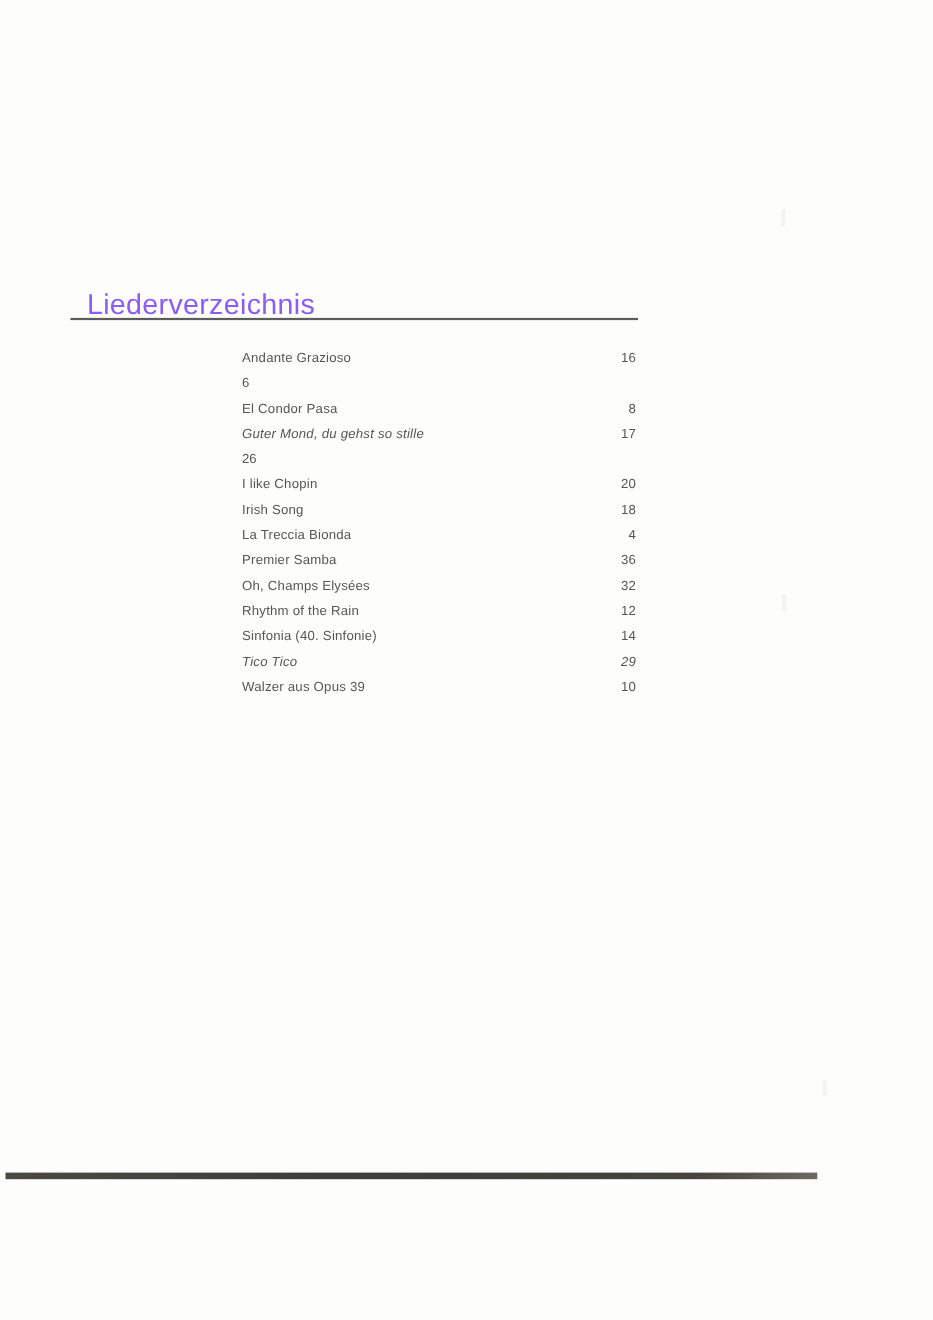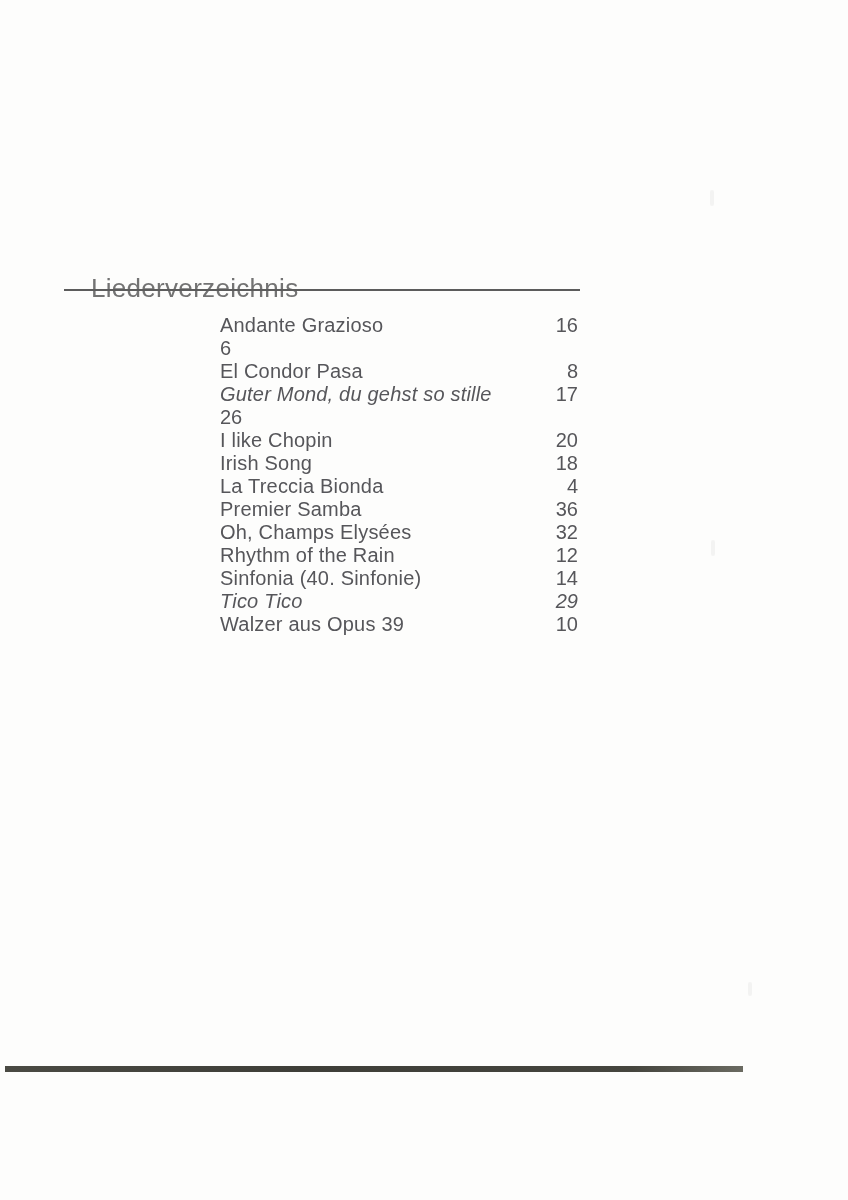--- a/index.html
+++ b/index.html
@@ -10,42 +10,42 @@
     position: relative;
     overflow: hidden;
   }
   .page {
     position: absolute; inset: 0;
     background: #fdfdfc;
   }
   .title {
     position: absolute;
     left: 75px; top: 257px;
-    margin: 16px;
+    margin: 4px;
     font-size: 26px;
     font-weight: normal;
     letter-spacing: 0.3px;
-    color: #737373;
+    color: #8b5cf6;
   }
   .title-rule {
     position: absolute;
     left: 64px; top: 289px;
     width: 516px; height: 2px;
     background: #5c5c5c;
   }
   .toc {
     position: absolute;
     left: 220px; top: 314px;
     width: 358px;
   }
   .toc-row {
     display: flex;
     justify-content: space-between;
     align-items: baseline;
-    font-size: 20px;
+    font-size: 12px;
     line-height: 23px;
     color: #56565a;
     white-space: nowrap;
   }
   .toc-row .toc-title { letter-spacing: 0.2px; }
   .toc-row.italic-title .toc-title { font-style: italic; }
   .toc-row.italic-page .toc-page { font-style: italic; }
   .footer-rule {
     position: absolute;
     left: 5px; top: 1066px;

